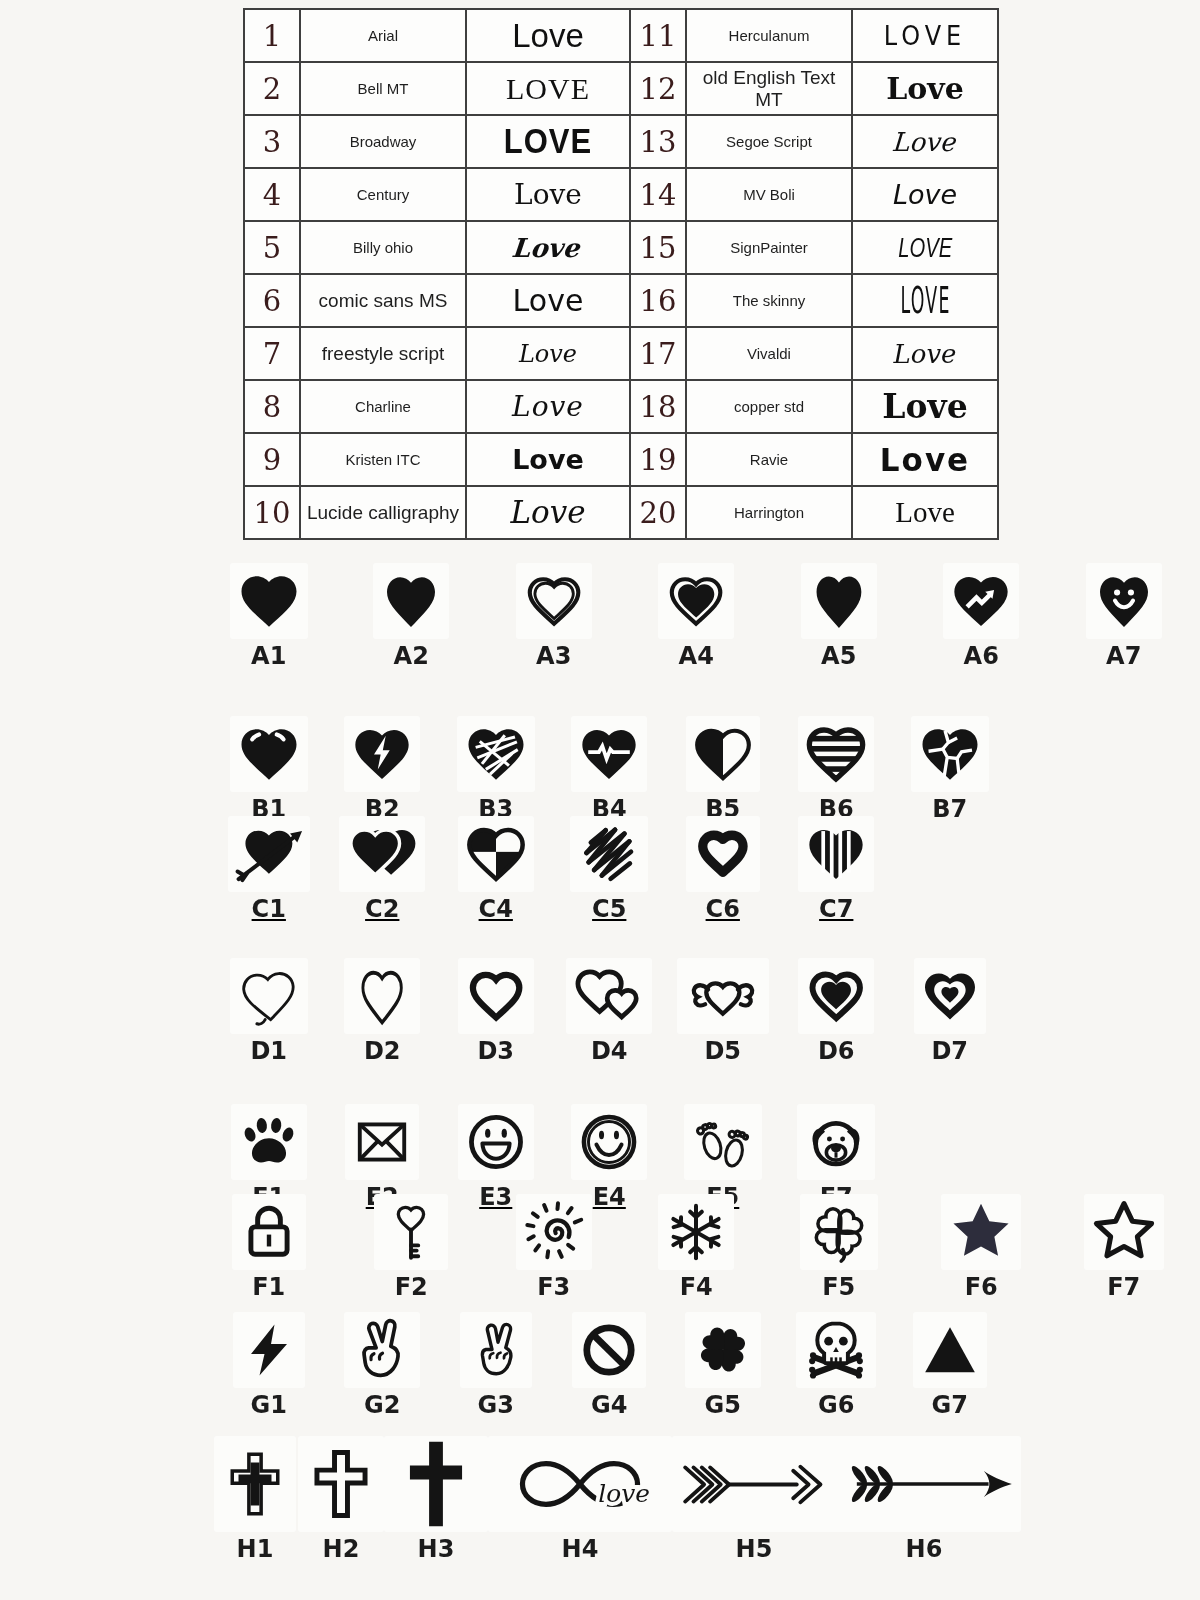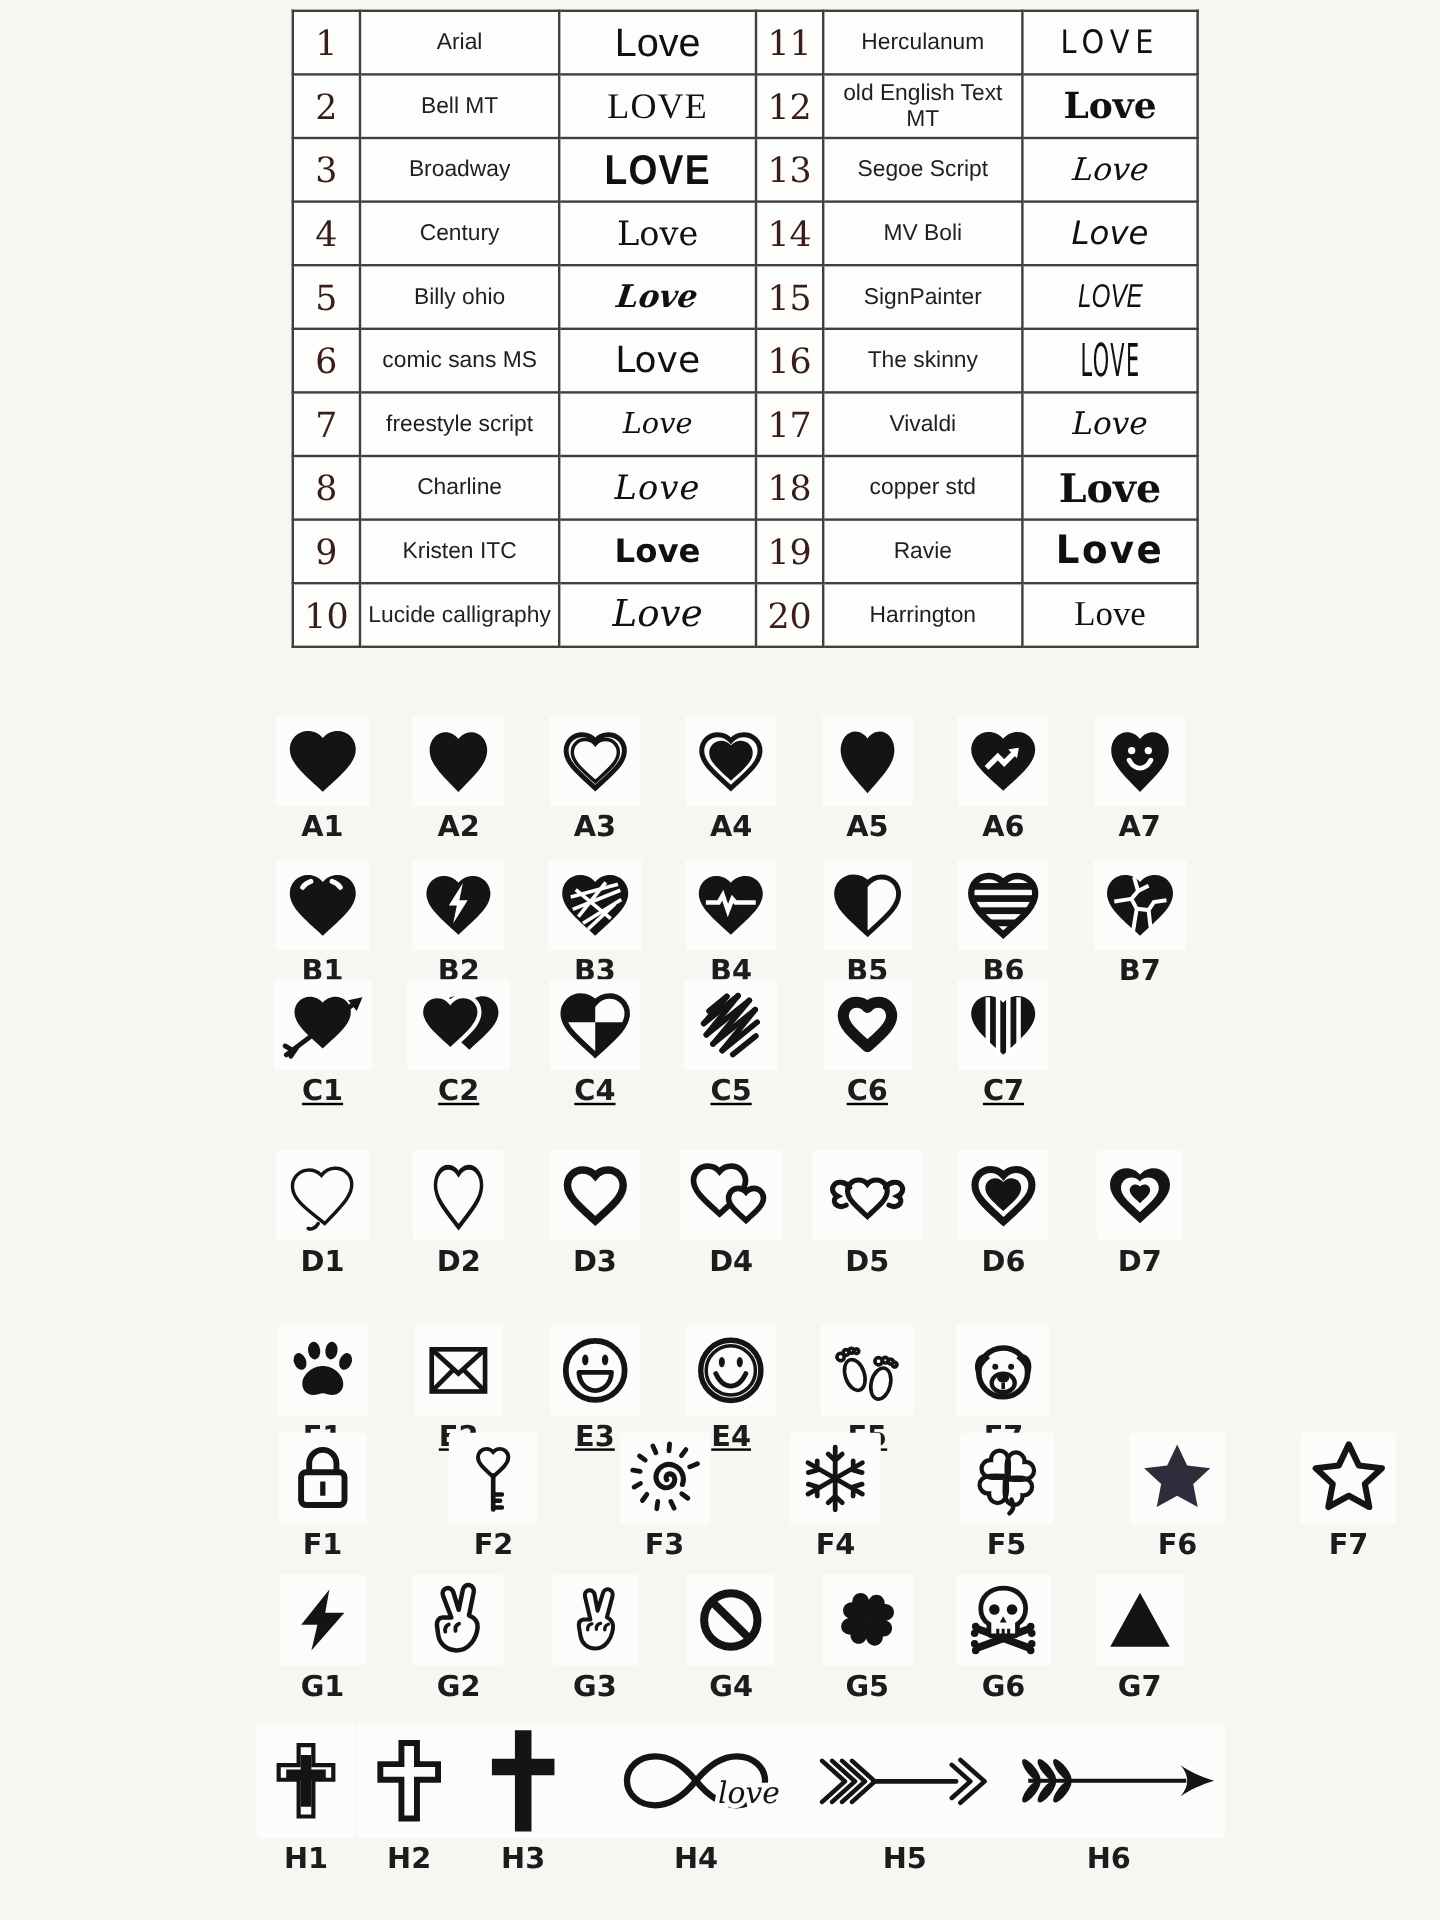--- a/index.html
+++ b/index.html
@@ -2,21 +2,21 @@
 <html><head>
 <meta charset="utf-8">
 <style>
   html,body{margin:0;padding:0;}
   body{font-family:"Liberation Sans",sans-serif;background:#f7f6f3;}
   .page{position:relative;width:1200px;height:1600px;background:#f7f6f3;overflow:hidden;}
   
   table.fonts{position:absolute;left:243px;top:8px;border-collapse:collapse;background:#fdfdfc;}
   table.fonts td{border:2.5px solid #3f3f3f;text-align:center;vertical-align:middle;height:51px;padding:0 2px;background:#fdfdfc;}
   td.num{width:50px;font-family:"DejaVu Serif",serif;font-size:29px;color:#3a1c1c;}
-  td.fname{width:160px;font-size:19px;color:#1f1f1f;}
+  td.fname{width:160px;font-size:15px;color:#1f1f1f;}
   td.fname.small{font-size:19px;}
   td.fsample{width:158px;}
   td.fsample2{width:140px;}
   .sample{display:inline-block;color:#101010;line-height:1;white-space:nowrap;}
   .s1{font-family:"Liberation Sans",sans-serif;font-size:33px}
   .s2{font-family:"Liberation Serif",serif;font-size:30px;letter-spacing:1px}
   .s3{font-family:"Liberation Sans",sans-serif;font-size:31px;font-weight:800;transform:scaleY(1.12);letter-spacing:1px}
   .s4{font-family:"DejaVu Serif",serif;font-size:28px}
   .s5{font-family:"DejaVu Serif",serif;font-size:26px;font-style:italic;font-weight:bold;transform:skewX(-8deg)}
   .s6{font-family:"DejaVu Sans",sans-serif;font-size:30px}
@@ -130,21 +130,21 @@
           <td class="num">10</td>
           <td class="fname small">Lucide calligraphy</td>
           <td class="fsample"><span class="sample s10">Love</span></td>
           <td class="num">20</td>
           <td class="fname">Harrington</td>
           <td class="fsample2"><span class="sample s20">Love</span></td>
         </tr>
       </tbody>
   </table>
   <div id="symbol-rows">
-      <div class="symrow" style="top: 596px;">
+      <div class="symrow" style="top: 563px; gap: 29px;">
         <div class="symcell">
           <div class="ic">
             <svg viewBox="0 0 24 24" width="66" height="66" fill="#141414" xmlns="http://www.w3.org/2000/svg">
               <path d="M12 21.35l-1.45-1.32C5.4 15.36 2 12.28 2 8.5 2 5.42 4.42 3 7.5 3c1.74 0 3.41.81 4.5 2.09C13.09 3.81 14.76 3 16.5 3 19.58 3 22 5.42 22 8.5c0 3.78-3.4 6.86-8.55 11.54L12 21.35z"></path>
             </svg>
           </div>
           <div class="symlabel">A1</div>
         </div>
         <div class="symcell">
           <div class="ic">

